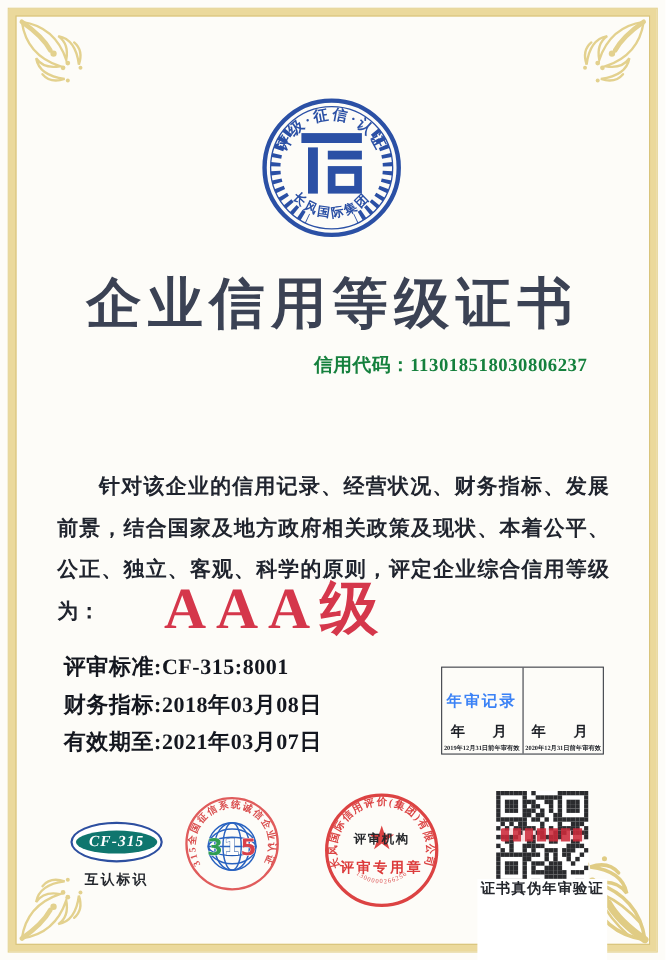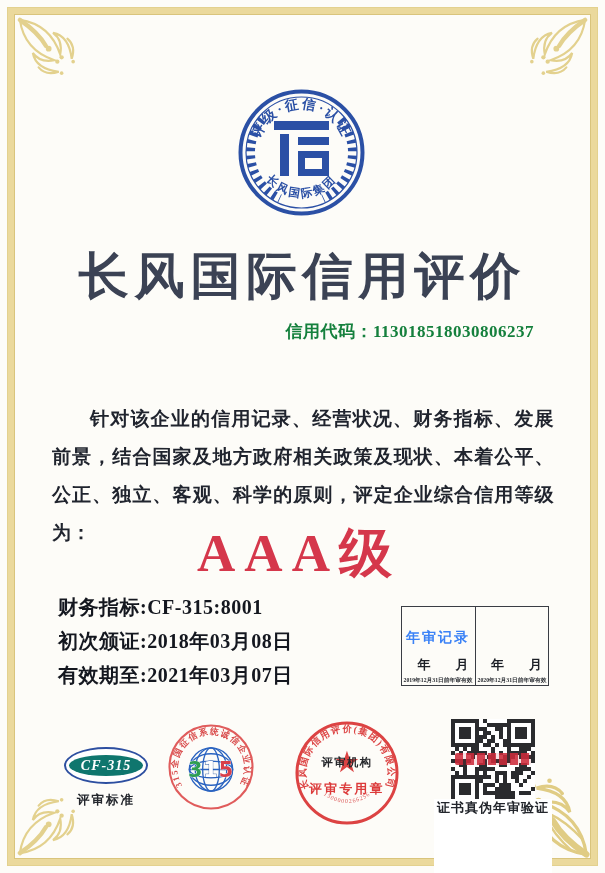--- a/index.html
+++ b/index.html
@@ -28,45 +28,45 @@
   .credit{
     position:absolute;right:71px;top:320px;
     font-size:17px;font-weight:bold;color:#15803d;letter-spacing:0.5px;
   }
   .company{
     position:absolute;left:54px;top:366px;width:500px;
     font-size:31px;font-weight:bold;color:#3d4962;letter-spacing:6px;white-space:nowrap;
     font-family:"Liberation Sans","DejaVu Sans",sans-serif;
   }
   .body-par{
-    position:absolute;left:52px;top:400px;width:502px;margin:0;
+    position:absolute;left:52px;top:424px;width:502px;margin:0;
     font-size:19px;line-height:38px;font-weight:bold;color:#20242e;
     text-align:justify;text-indent:2em;letter-spacing:0.5px;
   }
   .rating{
     position:absolute;left:0;top:518px;width:502px;text-align:center;
-    font-size:53px;font-weight:bold;color:#d5374b;letter-spacing:9px;margin-left:48px;
+    font-size:53px;font-weight:bold;color:#d5374b;letter-spacing:9px;
   }
   .details{position:absolute;left:58px;top:590px;}
   .detail-line{
     font-size:20px;font-weight:bold;color:#14171f;line-height:34px;letter-spacing:0.5px;
     white-space:nowrap;
   }
   
   .annual-title{
     position:absolute;left:406px;top:588px;font-size:14px;font-weight:bold;color:#3b82f6;letter-spacing:2px;margin-top:41px;
   }
   .annual-box{
     position:absolute;left:401px;top:606px;width:146px;height:78px;
     border:1.5px solid #3a3d44;display:flex;
   }
   .annual-cell{position:relative;flex:1;}
   .annual-cell + .annual-cell{border-left:1.5px solid #3a3d44;}
   .annual-ym{
-    position:absolute;left:0;right:0;bottom:11px;text-align:right;
+    position:absolute;left:0;right:0;bottom:11px;text-align:center;
     font-size:13px;font-weight:bold;color:#1c1f26;letter-spacing:6px;
   }
   .annual-note{
     position:absolute;left:50%;bottom:0;transform:translateX(-50%) scale(0.82);
     font-size:7px;color:#23262c;white-space:nowrap;font-weight:bold;
   }
   
   .seal-oval{
     position:absolute;left:64px;top:747px;width:84px;height:37px;
     border:2.5px solid #2d4fa0;border-radius:50%;background:#fff;box-sizing:border-box;
@@ -179,49 +179,49 @@
 
       <g transform="translate(38,34)">
         <rect x="0" y="0" width="55" height="9" fill="#2b50a5"></rect>
         <rect x="6" y="13" width="9" height="42" fill="#2b50a5"></rect>
         <rect x="24" y="16" width="31" height="8" fill="#2b50a5"></rect>
         <rect x="27.5" y="33.5" width="24" height="18" fill="none" stroke="#2b50a5" stroke-width="7"></rect>
       </g>
     </svg>
   </div>
 
-  <div class="title">长风国际信用评价</div>
+  <div class="title">企业信用等级证书</div>
   <div class="credit">信用代码：113018518030806237</div>
   <p class="body-par">针对该企业的信用记录、经营状况、财务指标、发展前景，结合国家及地方政府相关政策及现状、本着公平、公正、独立、客观、科学的原则，评定企业综合信用等级为：</p>
   <div class="rating">AAA级</div>
 
   <div class="details">
-    <div class="detail-line">财务指标:CF-315:8001</div>
-    <div class="detail-line">初次颁证:2018年03月08日</div>
+    <div class="detail-line">评审标准:CF-315:8001</div>
+    <div class="detail-line">财务指标:2018年03月08日</div>
     <div class="detail-line">有效期至:2021年03月07日</div>
   </div>
 
   <div class="annual-title">年审记录</div>
   <div class="annual-box">
     <div class="annual-cell">
       <div class="annual-ym">年　月</div>
       <div class="annual-note">2019年12月31日前年审有效</div>
     </div>
     <div class="annual-cell">
       <div class="annual-ym">年　月</div>
       <div class="annual-note">2020年12月31日前年审有效</div>
     </div>
   </div>
 
   <div class="seal-oval">
     <div class="seal-oval-band">
       <span class="seal-oval-text">CF-315</span>
     </div>
   </div>
-  <div class="caption mutual">评审标准</div>
+  <div class="caption mutual">互认标识</div>
 
   <div class="seal-315">
     <svg viewBox="0 0 106 106" width="88" height="88">
       <circle cx="53" cy="53" r="50" fill="none" stroke="#e05c5c" stroke-width="2.5"></circle>
       <path id="ring315" d="M21,79 A40.5,40.5 0 1 1 85,79" fill="none"></path>
       <text font-size="10.5" font-weight="bold" fill="#d94c4c" letter-spacing="2">
         <textPath href="#ring315" startOffset="50%" text-anchor="middle">315全国征信系统诚信企业认证</textPath>
       </text>
       <g fill="none" stroke="#2a63c0" stroke-width="1.6">
         <circle cx="53" cy="56" r="26"></circle>

